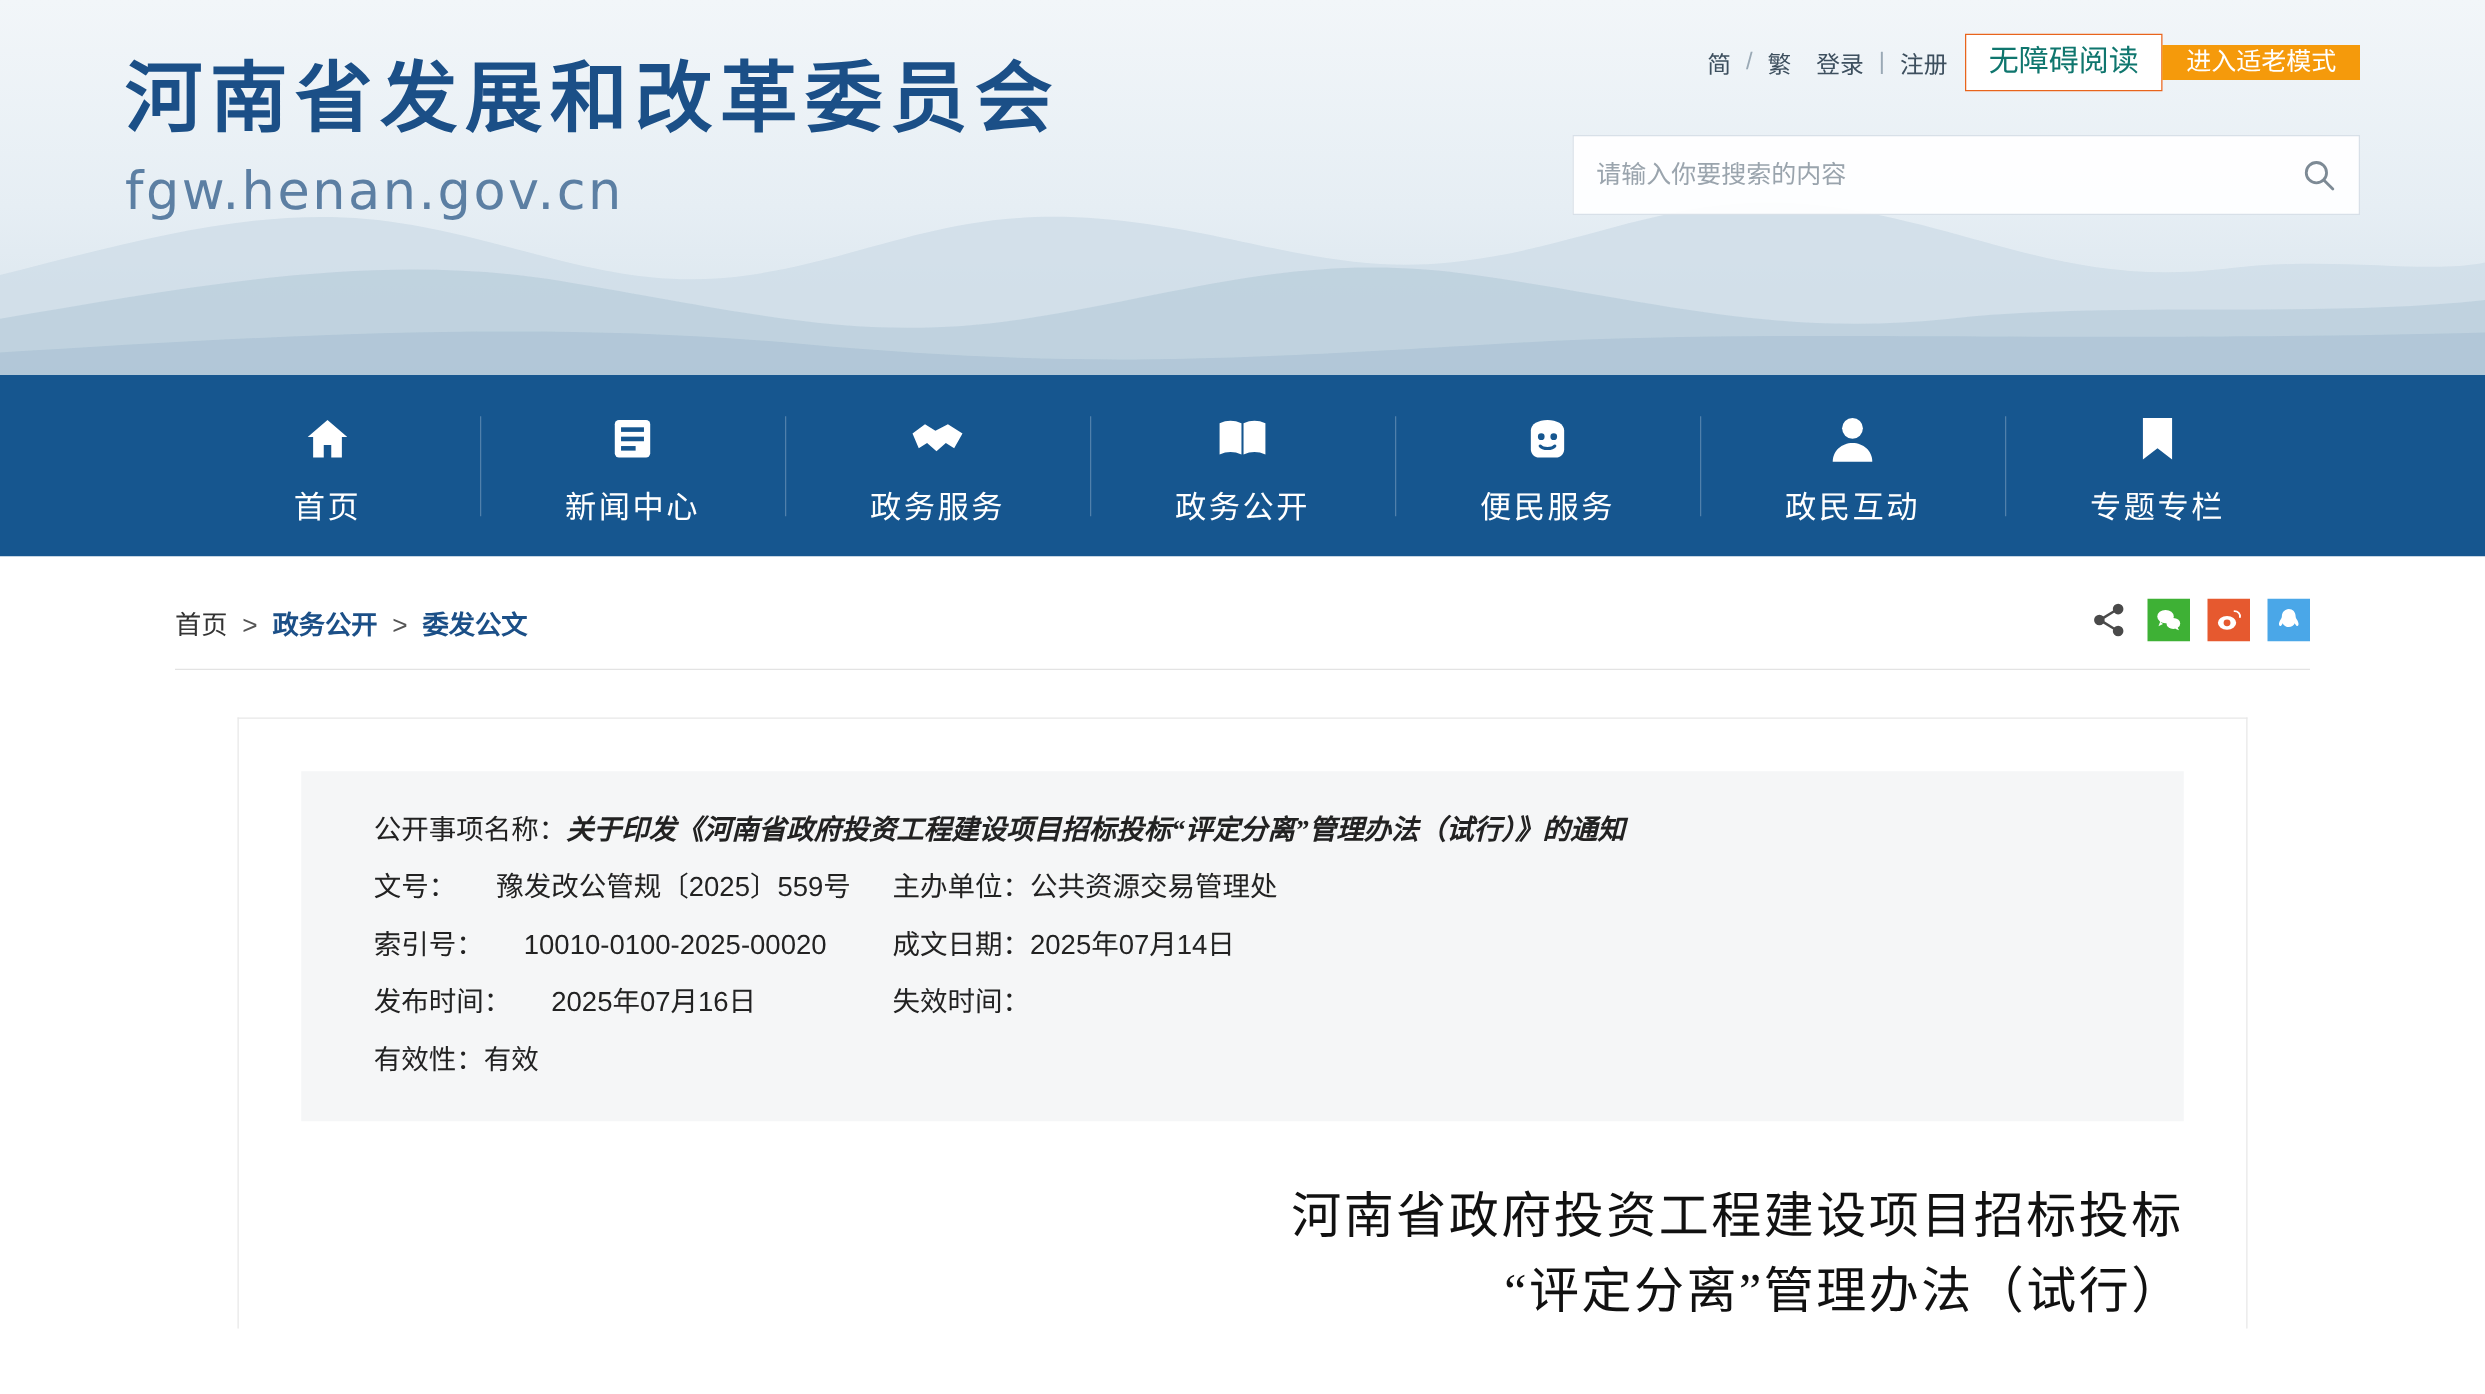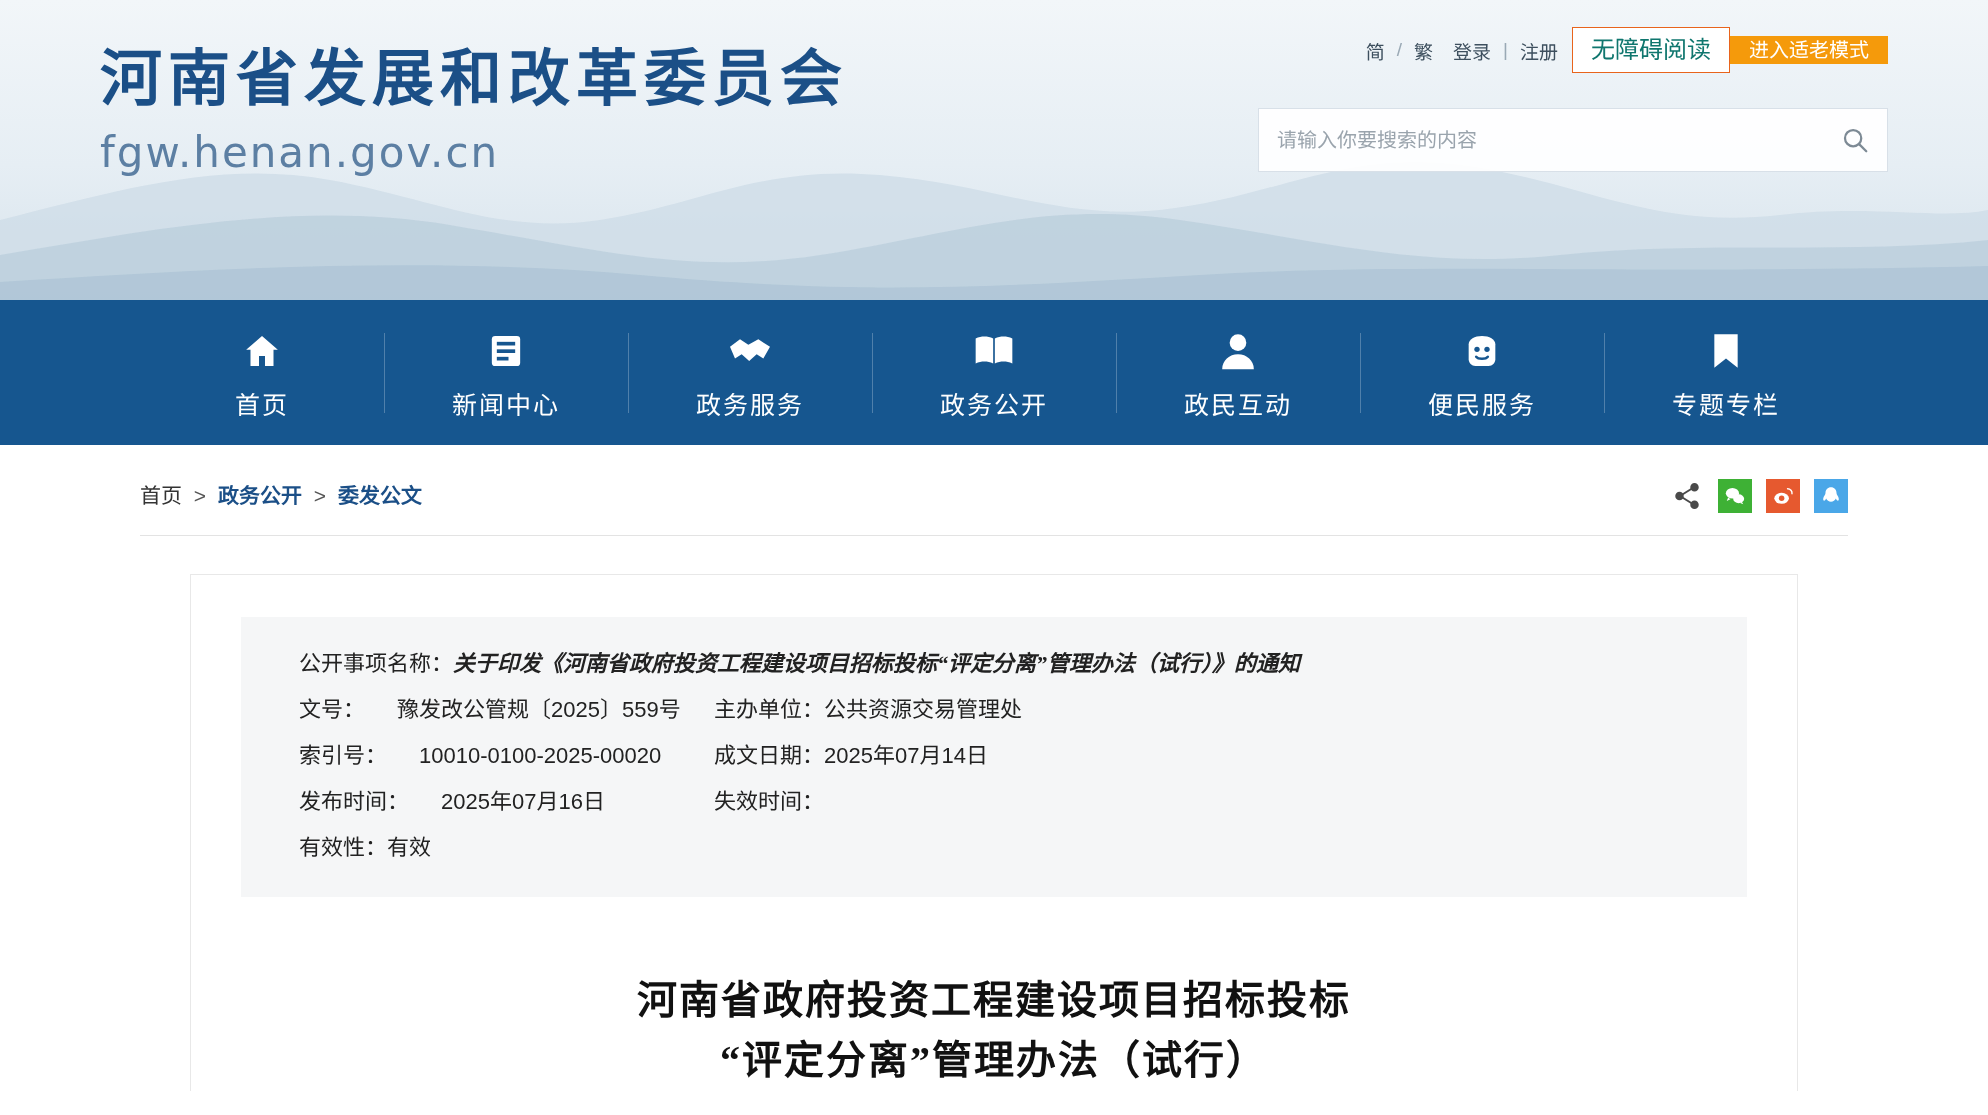--- a/index.html
+++ b/index.html
@@ -160,21 +160,21 @@
     margin-top: 14px;
     font-size: 25px;
     letter-spacing: 2px;
     white-space: nowrap;
   }
 
   
   .content-wrap { width: 1988px; margin: 0 auto; }
   .crumb-row {
     display: flex;
-    align-items: flex-start;
+    align-items: flex-end;
     justify-content: space-between;
     padding: 34px 140px 0 140px;
   }
   .crumb {
     font-size: 21px;
     color: #333;
   }
   .crumb a { color: #1b4f87; text-decoration: none; font-weight: bold; }
   .crumb .sep { color: #555; margin: 0 6px; }
   .crumb .home { color: #333; }
@@ -221,24 +221,24 @@
   .meta-val-italic {
     font-family: "Liberation Serif", serif;
     font-style: italic;
     font-weight: bold;
   }
   .meta-cols { display: flex; }
   .meta-col { display: flex; }
   .meta-col.left { width: 415px; gap: 32px; }
 
   .doc-title {
-    margin-top: 74px;
-    text-align: center;
+    margin-top: 46px;
+    text-align: right;
     font-family: "Liberation Serif", "DejaVu Serif", serif;
-    font-weight: bold;
+    font-weight: normal;
     font-size: 40px;
     line-height: 1.5;
     color: #111;
     letter-spacing: 2px;
   }
 </style>
 </head>
 <body>
 
 <div class="banner">
@@ -310,37 +310,37 @@
       <span class="nav-icon">
         <svg width="46" height="40" viewBox="0 0 26 24" fill="#ffffff">
             <path d="M2 4.5c3.5-1.6 7-1.6 10.5 0v15c-3.5-1.6-7-1.6-10.5 0z"></path>
             <path d="M13.5 4.5c3.5-1.6 7-1.6 10.5 0v15c-3.5-1.6-7-1.6-10.5 0z"></path>
           </svg>
       </span>
       <span class="nav-label">政务公开</span>
     </a>
     <a class="nav-item" href="#">
       <span class="nav-icon">
-        <svg width="38" height="40" viewBox="0 0 22 24" fill="#ffffff">
-            <circle cx="11" cy="7" r="5"></circle>
-            <path d="M1.5 23c0-5.2 4.3-9 9.5-9s9.5 3.8 9.5 9z"></path>
-          </svg>
-      </span>
-      <span class="nav-label">政民互动</span>
-    </a>
-    <a class="nav-item" href="#">
-      <span class="nav-icon">
         <svg width="42" height="40" viewBox="0 0 24 24" fill="#ffffff">
             <path d="M4 8c0-3 3.6-5 8-5s8 2 8 5v9c0 2.2-1.8 4-4 4H8c-2.2 0-4-1.8-4-4z"></path>
             <circle cx="9" cy="11" r="1.6" fill="#16568f"></circle>
             <circle cx="15" cy="11" r="1.6" fill="#16568f"></circle>
             <path d="M8.5 15.5c1.2 1.6 5.8 1.6 7 0" stroke="#16568f" stroke-width="1.5" fill="none" stroke-linecap="round"></path>
           </svg>
       </span>
       <span class="nav-label">便民服务</span>
+    </a>
+    <a class="nav-item" href="#">
+      <span class="nav-icon">
+        <svg width="38" height="40" viewBox="0 0 22 24" fill="#ffffff">
+            <circle cx="11" cy="7" r="5"></circle>
+            <path d="M1.5 23c0-5.2 4.3-9 9.5-9s9.5 3.8 9.5 9z"></path>
+          </svg>
+      </span>
+      <span class="nav-label">政民互动</span>
     </a>
     <a class="nav-item" href="#">
       <span class="nav-icon">
         <svg width="36" height="40" viewBox="0 0 20 24" fill="#ffffff">
             <path d="M3 2h14v20l-7-5.5L3 22z"></path>
           </svg>
       </span>
       <span class="nav-label">专题专栏</span>
     </a>
   </div>

